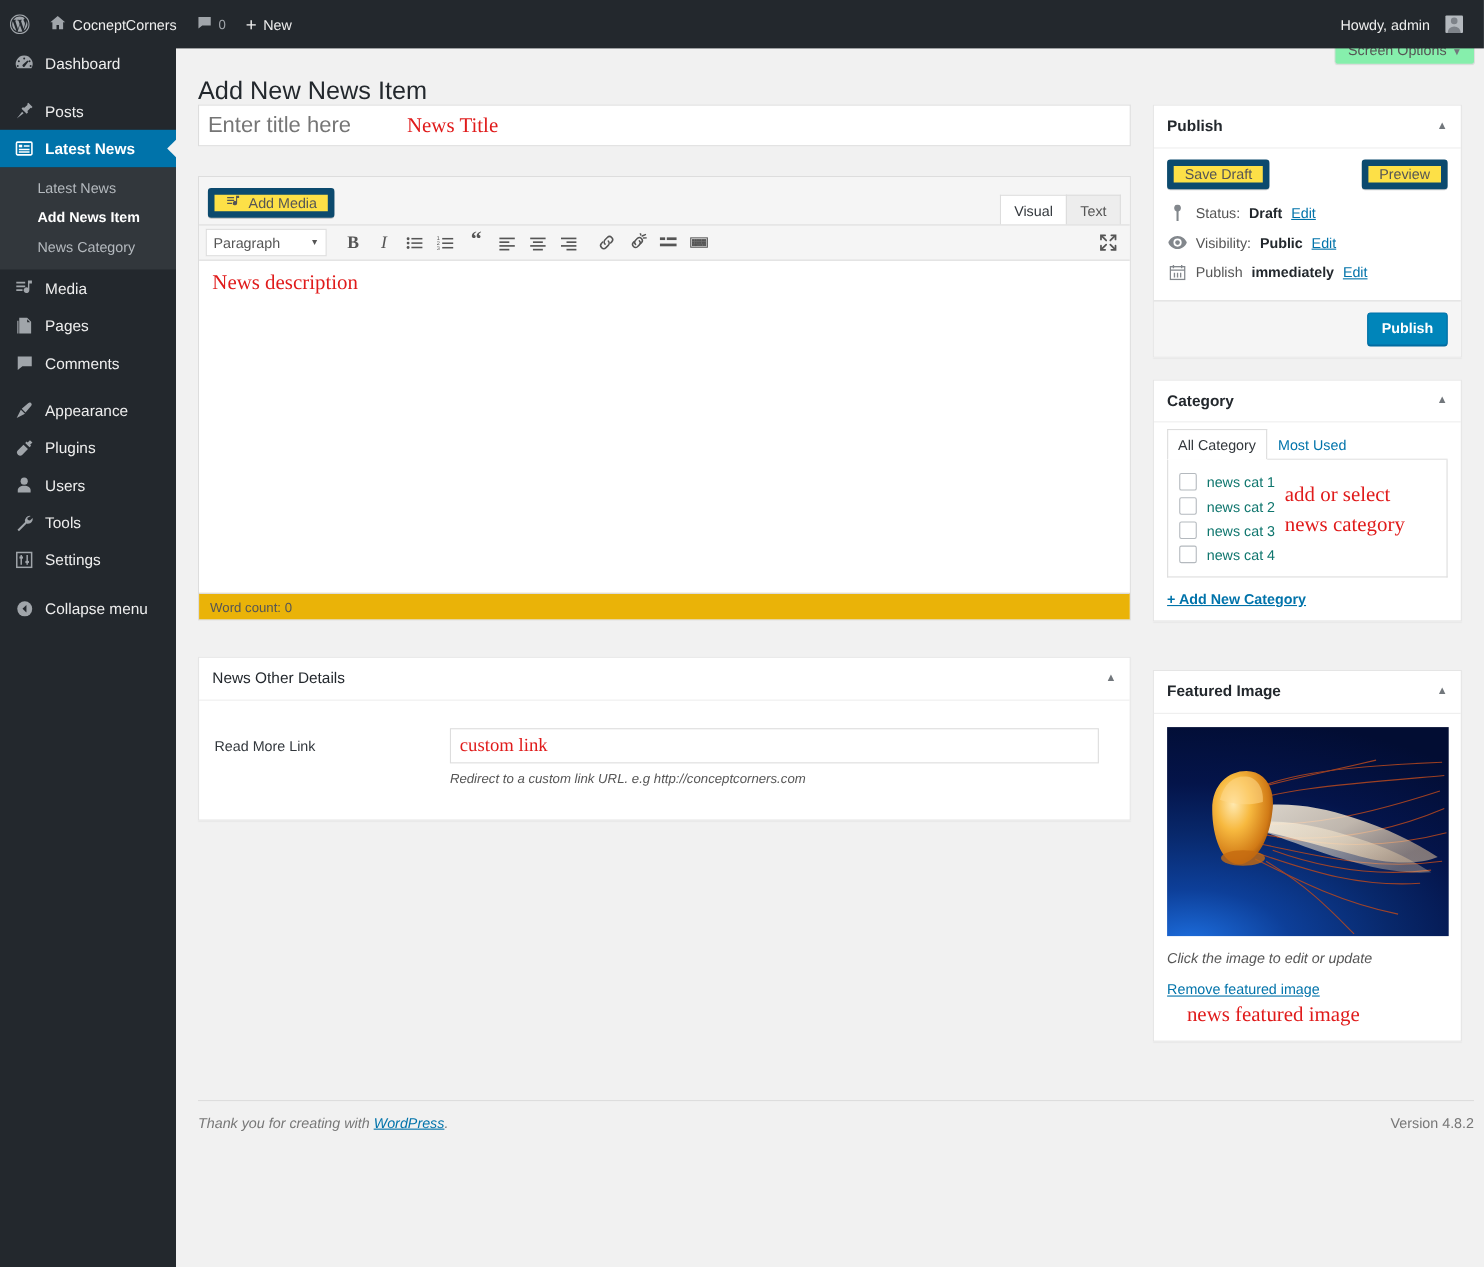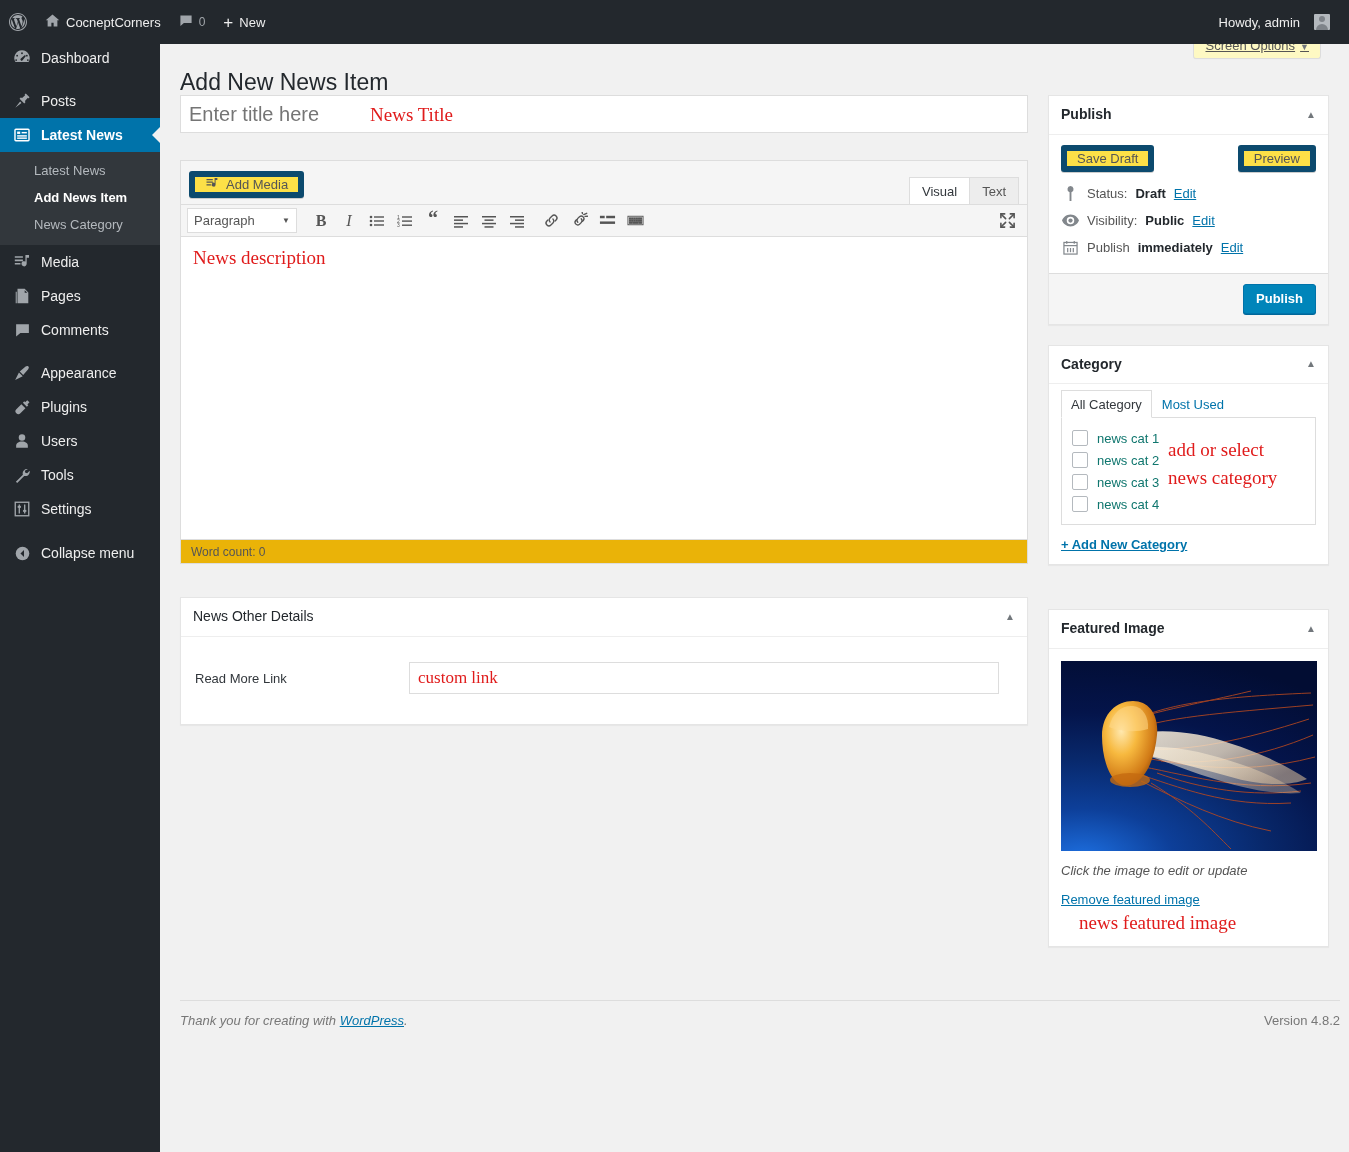--- a/index.html
+++ b/index.html
@@ -68,26 +68,25 @@
   .sub-item.cur { color:#fff; font-weight:600; }
   .collapse-row { margin-top:10px; }
 
   
   #content {
     position:absolute; top:32px; left:160px;
     width:1189px; height:1120px;
     background:#f1f1f1;
   }
   #screen-options {
-    position:absolute; right:28px; top:1px;
-    background:#fef9c3; border:1px solid #ddd; border-top:none;
+    position:absolute; right:8px; top:1px;
+    background:#86efac; border:1px solid #ddd; border-top:none;
     border-radius:0 0 3px 3px;
     padding:5px 11px; font-size:13px; color:#555; cursor:pointer;
     box-shadow:0 1px 1px -1px rgba(0,0,0,.1);
-    text-decoration:underline;
   }
   #screen-options .caret { font-size:9px; margin-left:5px; color:#72777c;}
 
   .page-title {
     position:absolute; left:20px; top:20px;
     font-size:23px; font-weight:400; color:#23282d;
     line-height:30px;
   }
 
   
@@ -564,20 +563,21 @@
 
     <div id="other-details" class="postbox">
       <div class="pb-head">
         <span>News Other Details</span>
         <span class="toggle">▲</span>
       </div>
       <div class="field-row">
         <div class="field-label">Read More Link</div>
         <div class="field-ctrl">
           <input type="text" value="custom link" style="">
+          <div class="field-desc">Redirect to a custom link URL. e.g http://conceptcorners.com</div>
         </div>
       </div>
     </div>
   </div>
 
   <div id="right-col">
 
     <div id="publish-box" class="postbox">
       <div class="pb-head">
         <span>Publish</span>

